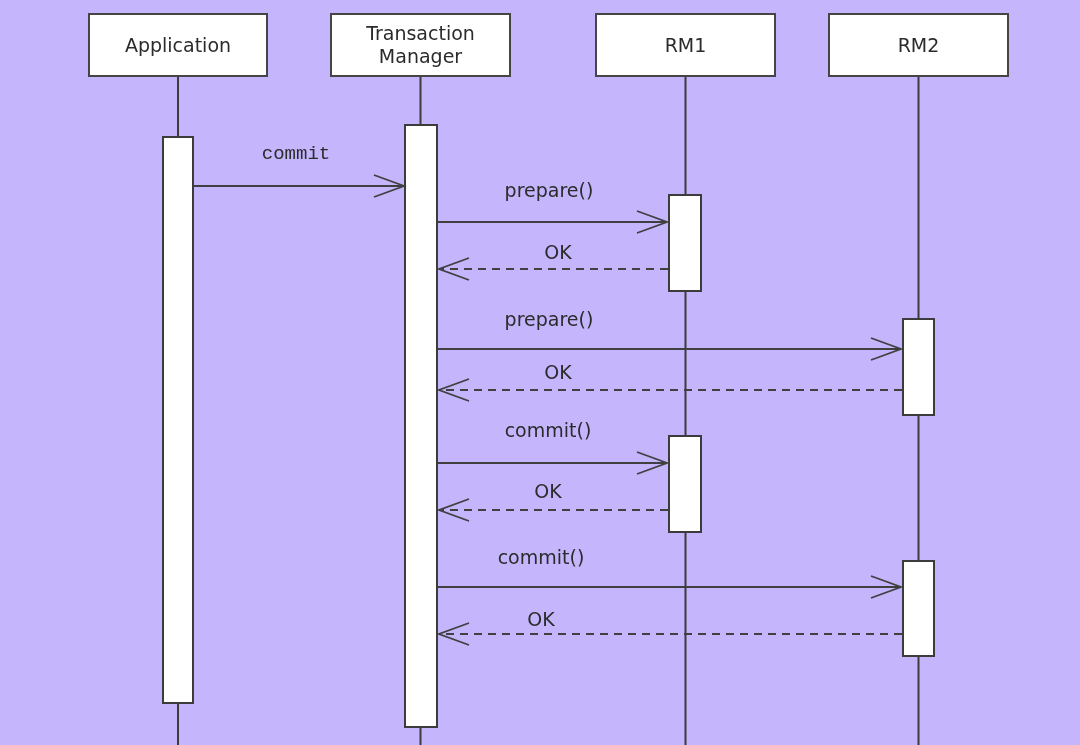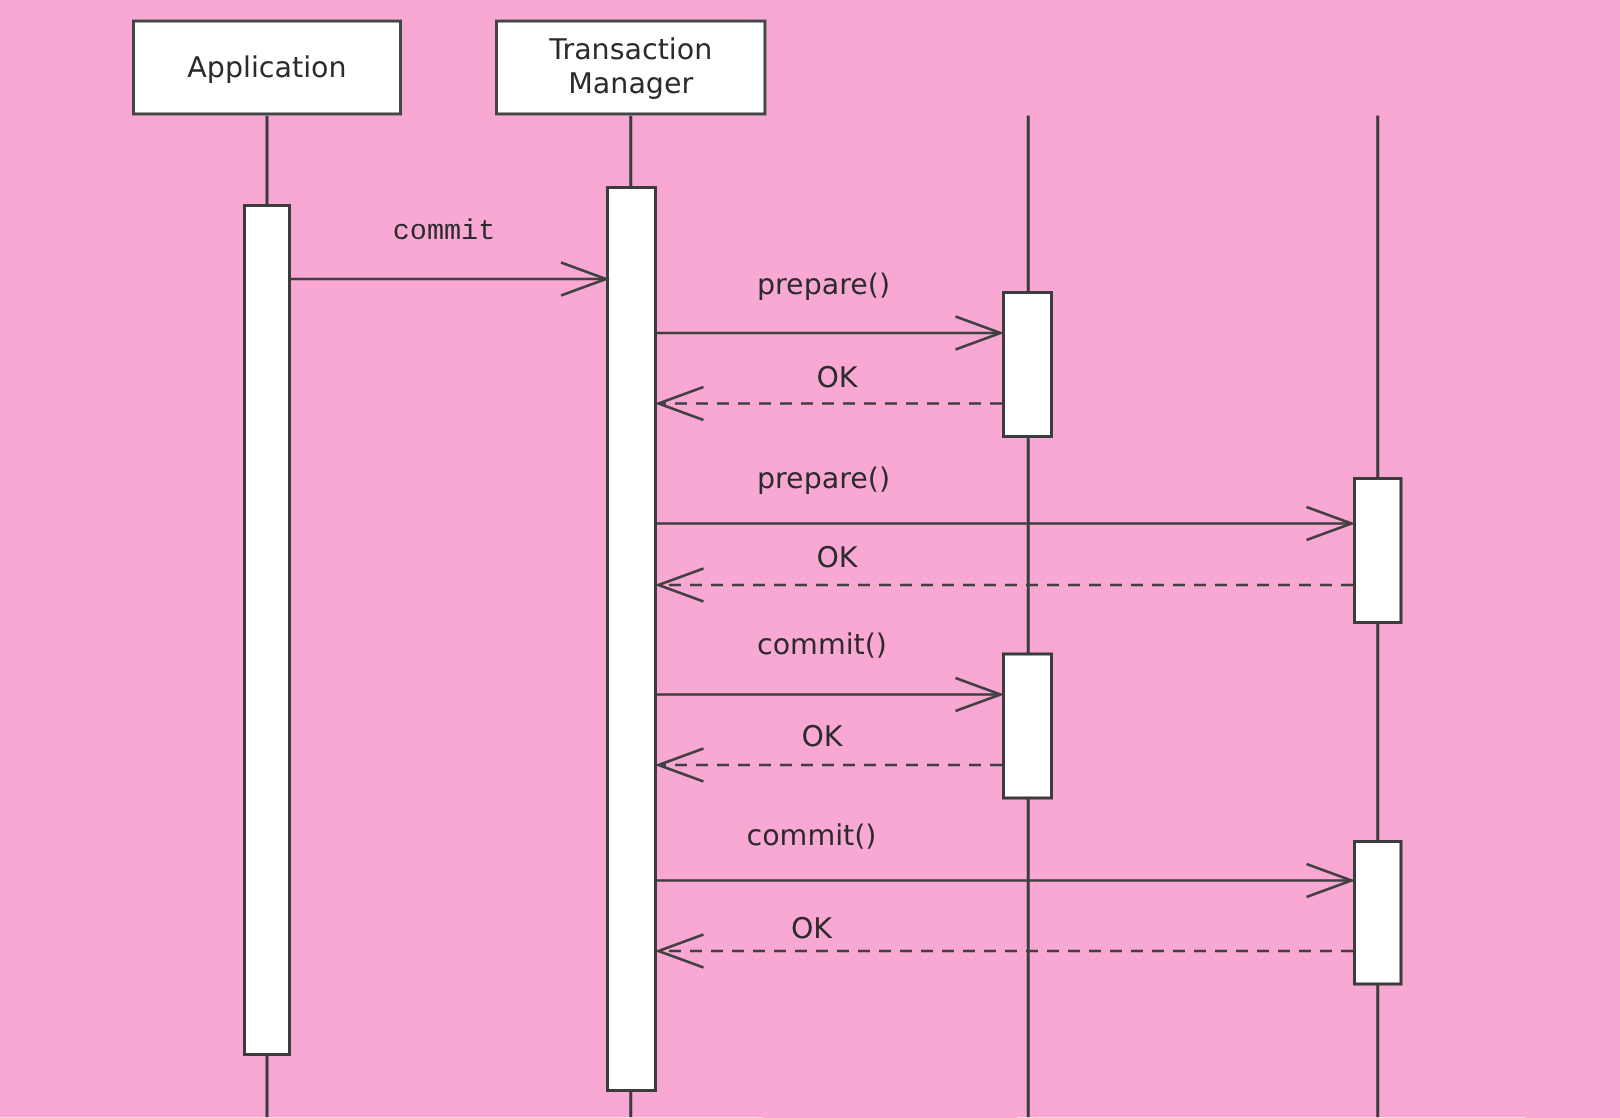--- a/index.html
+++ b/index.html
@@ -4,21 +4,21 @@
 <style>
   html, body {
     margin: 0;
     padding: 0;
     background: #ffffff;
   }
   #canvas {
     position: relative;
     width: 1080px;
     height: 745px;
-    background: #f9a8d4;
+    background: #c4b5fd;
     font-family: "DejaVu Sans", "Liberation Sans", sans-serif;
     color: #2e2e2e;
     overflow: hidden;
   }
   #wires {
     position: absolute;
     left: 0; top: 0;
     width: 1080px;
     height: 745px;
   }
@@ -121,20 +121,26 @@
       </g>
     </g>
   </svg>
 
   <div class="participant-box box-app">
     <span class="lbl">Application</span>
   </div>
   <div class="participant-box box-tm">
     <span class="lbl narrow">Transaction Manager</span>
   </div>
+  <div class="participant-box box-rm1">
+    <span class="lbl">RM1</span>
+  </div>
+  <div class="participant-box box-rm2">
+    <span class="lbl">RM2</span>
+  </div>
 
   <div class="msg-label" style="left:296px; top:154px;font-family:Liberation Mono, monospace;">commit</div>
   <div class="msg-label" style="left:549px; top:190px;">prepare()</div>
   <div class="msg-label" style="left:558px; top:252px;">OK</div>
   <div class="msg-label" style="left:549px; top:319px;">prepare()</div>
   <div class="msg-label" style="left:558px; top:372px;">OK</div>
   <div class="msg-label" style="left:548px; top:430px;">commit()</div>
   <div class="msg-label" style="left:548px; top:491px;">OK</div>
   <div class="msg-label" style="left:541px; top:557px;">commit()</div>
   <div class="msg-label" style="left:541px; top:619px;">OK</div>

